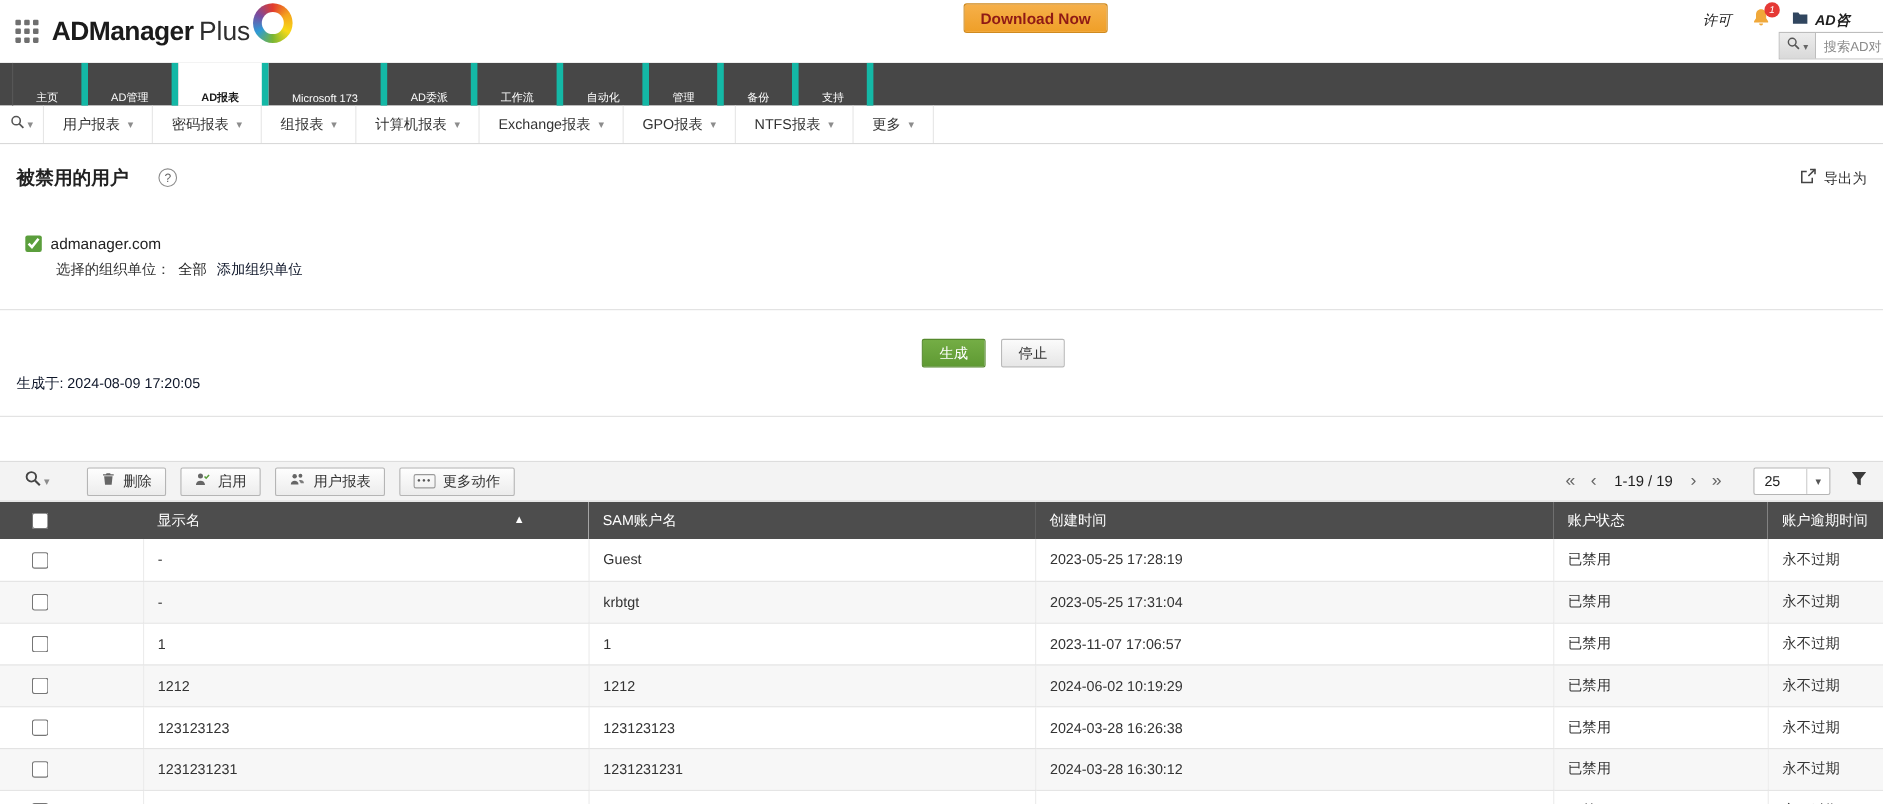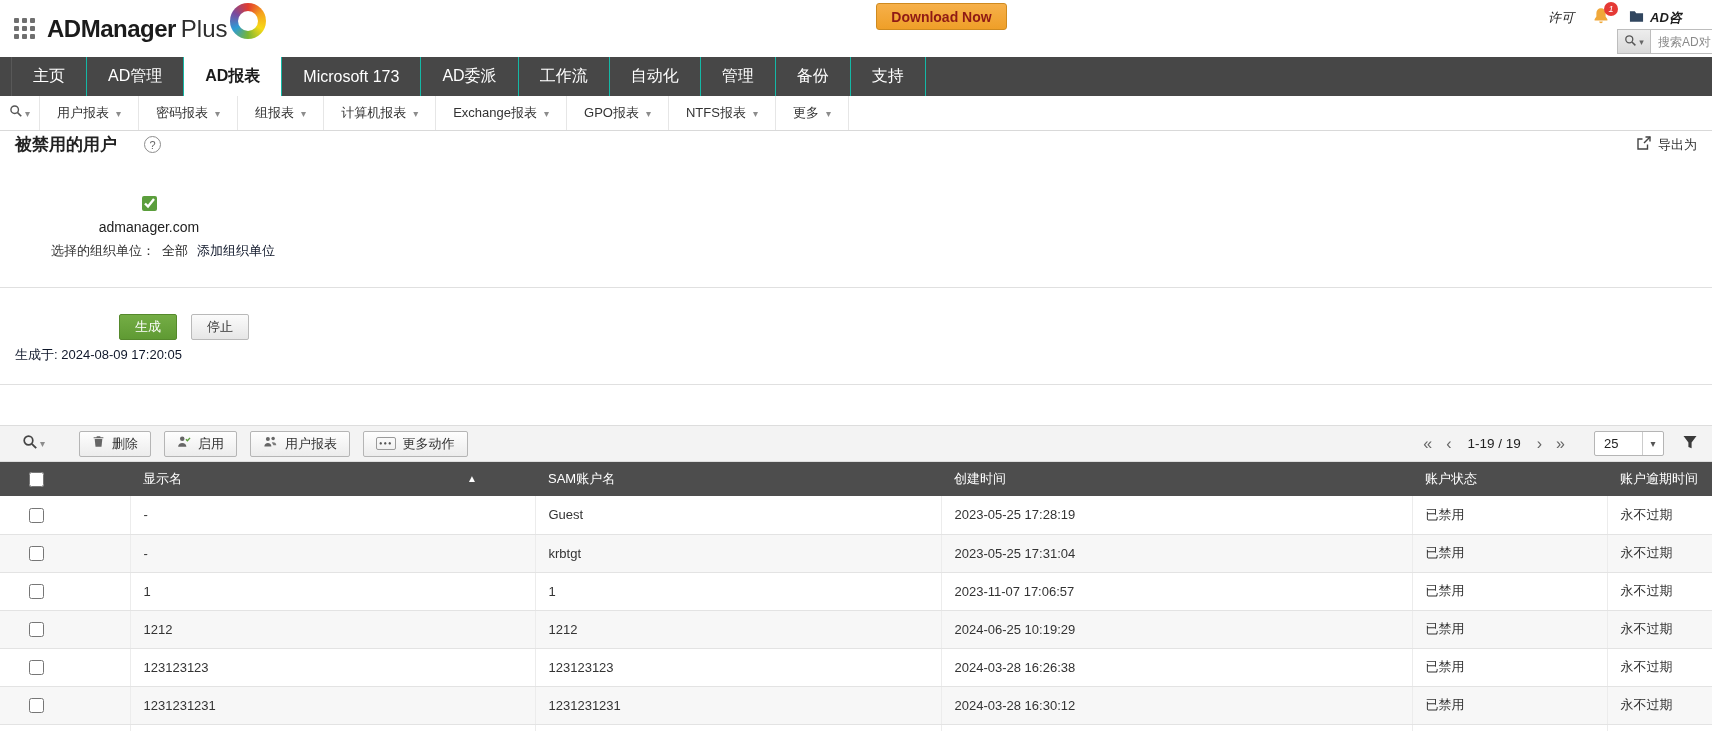--- a/index.html
+++ b/index.html
@@ -34,58 +34,58 @@
     border: 1px solid #bdbdbd; background: #fff; }
   .search-scope { width: 33px; background: linear-gradient(#ededed, #d9d9d9); border-right: 1px solid #bdbdbd;
     display: flex; align-items: center; justify-content: center; gap: 2px; cursor: pointer; color: #555; }
   .search-scope .mini-caret { font-size: 9px; color: #666; }
   .searchbar input { flex: 1; border: none; outline: none; font-size: 12px; padding: 0 7px;
     font-family: inherit; color: #333; }
   .searchbar input::placeholder { color: #8a8a8a; }
 
   
   .tabs { display: flex; background: #474747; height: 39px; padding-left: 11px; }
-  .tab { display: flex; align-items: center; padding: 0 21px; color: #fff; font-size: 16px;
-    border-right: 1px solid #14b8a6; cursor: pointer; white-space: nowrap; }
+  .tab { display: flex; align-items: flex-end; padding: 0 21px; color: #fff; font-size: 10px;
+    border-right: 6px solid #14b8a6; cursor: pointer; white-space: nowrap; }
   .tab:first-child { border-left: 1px solid #585858; }
   .tab.active { background: #fff; color: #1a1a1a; font-weight: bold; }
 
   
   .subnav { height: 35px; display: flex; align-items: stretch; border-bottom: 1px solid #d9d9d9; background: #fff; }
   .subnav-search { display: flex; align-items: center; padding: 0 9px; color: #555; cursor: pointer;
     border-right: 1px solid #e6e6e6; gap: 2px; }
   .subnav-item { display: flex; align-items: center; gap: 7px; padding: 0 17px; font-size: 13px; color: #333;
     border-right: 1px solid #e6e6e6; cursor: pointer; white-space: nowrap; }
   .caret { font-size: 10px; color: #8c8c8c; }
 
   
-  .title-row { display: flex; align-items: center; margin: 2px 15px 0 15px; }
+  .title-row { display: flex; align-items: center; margin: 19px 15px 0 15px; }
   .page-title { font-size: 17px; font-weight: bold; color: #222; }
   .help-icon { margin-left: 27px; width: 17px; height: 17px; border: 1px solid #8d8d8d; border-radius: 50%;
     color: #666; font-size: 11px; display: flex; align-items: center; justify-content: center; cursor: pointer; }
   .export { margin-left: auto; display: flex; align-items: center; gap: 6px; font-size: 13px; color: #333;
     cursor: pointer; white-space: nowrap; }
 
   
   .domain-row { display: flex; margin-top: 40px; }
   .domain-label { width: 313px; text-align: right; font-size: 13px; color: #333; padding-top: 3px; }
   .domain-value { margin-left: 23px; }
-  .domain-line1 { display: flex; align-items: center; gap: 8px; flex-direction: column; }
+  .domain-line1 { display: flex; align-items: center; gap: 8px; }
   .domain-line1 input { width: 15px; height: 15px; accent-color: #5b9e3c; cursor: pointer; }
   .domain-name { font-size: 14px; color: #222; }
   .ou-line { margin: 7px 0 0 28px; font-size: 13px; color: #333; display: flex; align-items: center; }
   .ou-value { margin: 0 9px 0 7px; color: #222; }
   .ou-add-link { color: #0f172a; cursor: pointer; text-decoration: none; }
 
   hr.rule { border: none; border-top: 1px solid #e0e0e0; }
   .rule1 { margin-top: 27px; }
   .rule2 { margin-top: 20px; }
 
   
-  .gen-row { display: flex; justify-content: flex-start; gap: 14px; padding-left: 119px; margin-top: 26px; }
+  .gen-row { display: flex; justify-content: center; gap: 14px; padding-left: 94px; margin-top: 26px; }
   .gen-btn { width: 58px; height: 26px; background: linear-gradient(#74ad45, #5f9a33); border: 1px solid #55892c;
     border-radius: 2px; color: #fff; font-size: 13px; font-family: inherit; cursor: pointer; }
   .stop-btn { width: 58px; height: 26px; background: linear-gradient(#fbfbfb, #e6e6e6); border: 1px solid #b9b9b9;
     border-radius: 2px; color: #333; font-size: 13px; font-family: inherit; cursor: pointer; }
   .generated-at { margin: 6px 0 0 15px; font-size: 13px; color: #0f172a; }
 
   
   .table-toolbar { margin-top: 40px; height: 37px; background: #f3f3f3; border-top: 1px solid #ddd;
     border-bottom: 1px solid #ddd; display: flex; align-items: center; padding: 0 14px 0 22px; }
   .tb-search { display: flex; align-items: center; gap: 2px; color: #444; cursor: pointer; margin-right: 34px; }
@@ -435,21 +435,21 @@
             <td>1</td>
             <td>2023-11-07 17:06:57</td>
             <td>已禁用</td>
             <td>永不过期</td>
           </tr>
 
           <tr class="data-row">
             <td class="cb-cell"><input type="checkbox" style=""></td>
             <td>1212</td>
             <td>1212</td>
-            <td>2024-06-25 10:19:29</td>
+            <td>2024-06-02 10:19:29</td>
             <td>已禁用</td>
             <td>永不过期</td>
           </tr>
 
           <tr class="data-row">
             <td class="cb-cell"><input type="checkbox" style=""></td>
             <td>123123123</td>
             <td>123123123</td>
             <td>2024-03-28 16:26:38</td>
             <td>已禁用</td>

